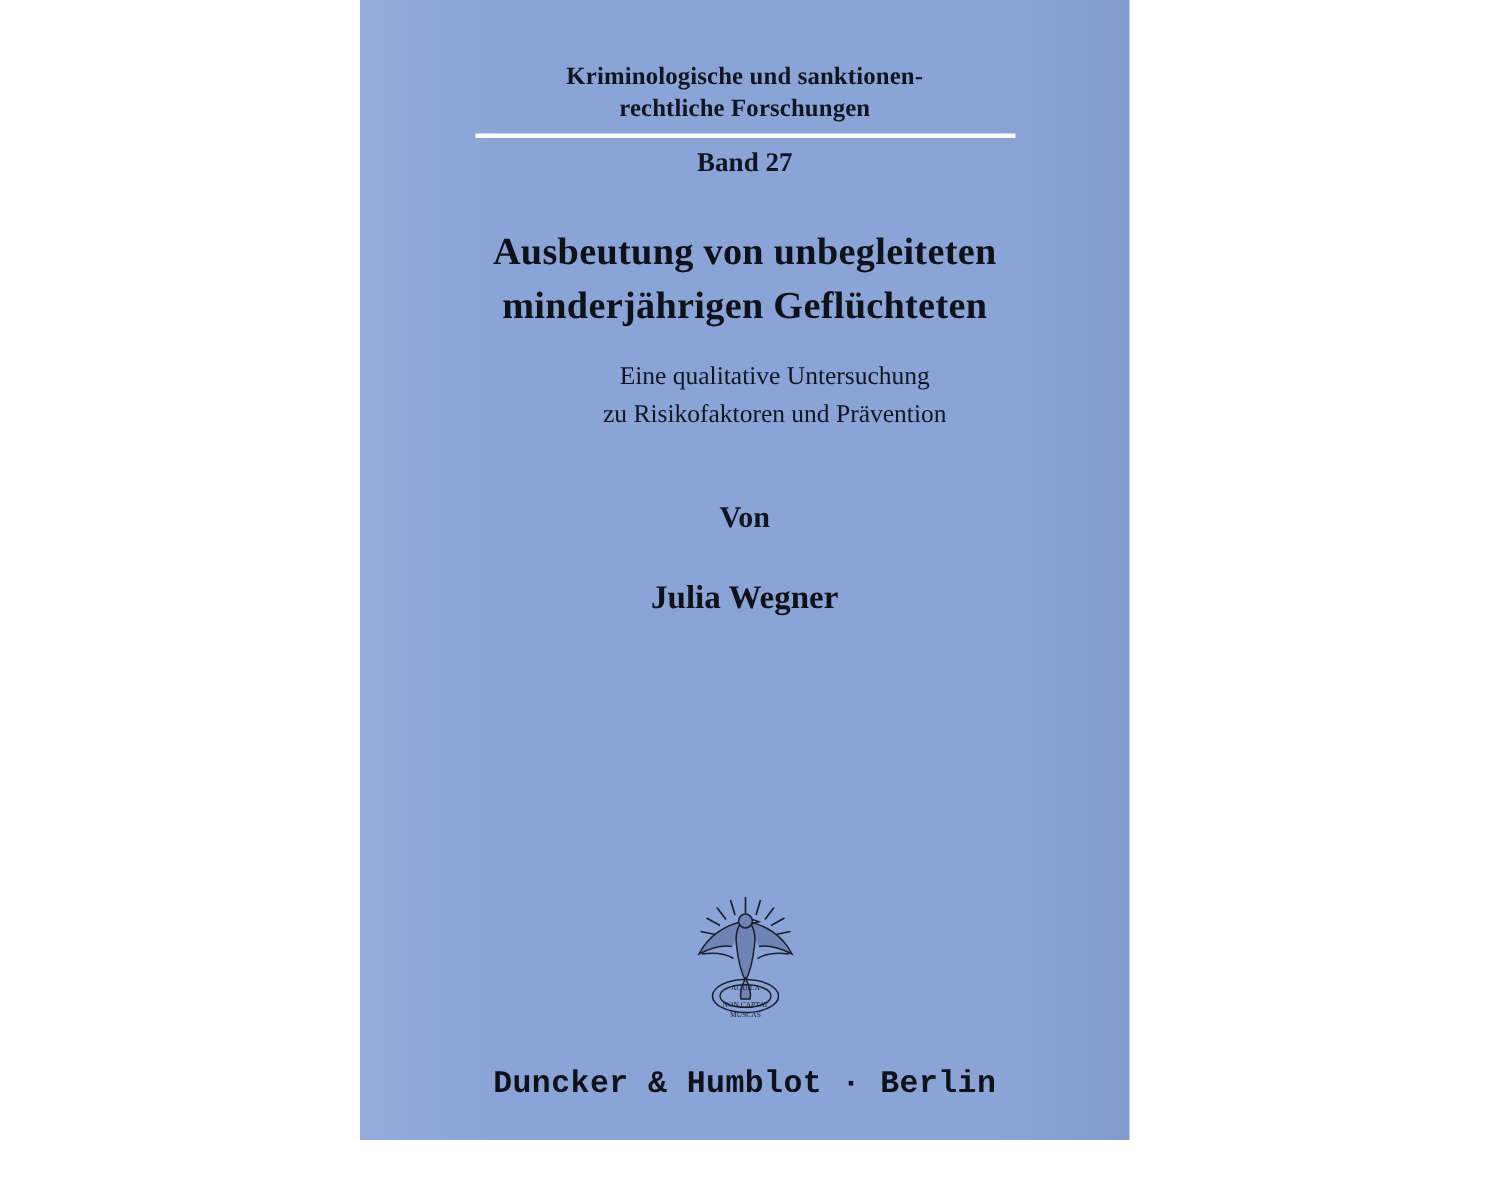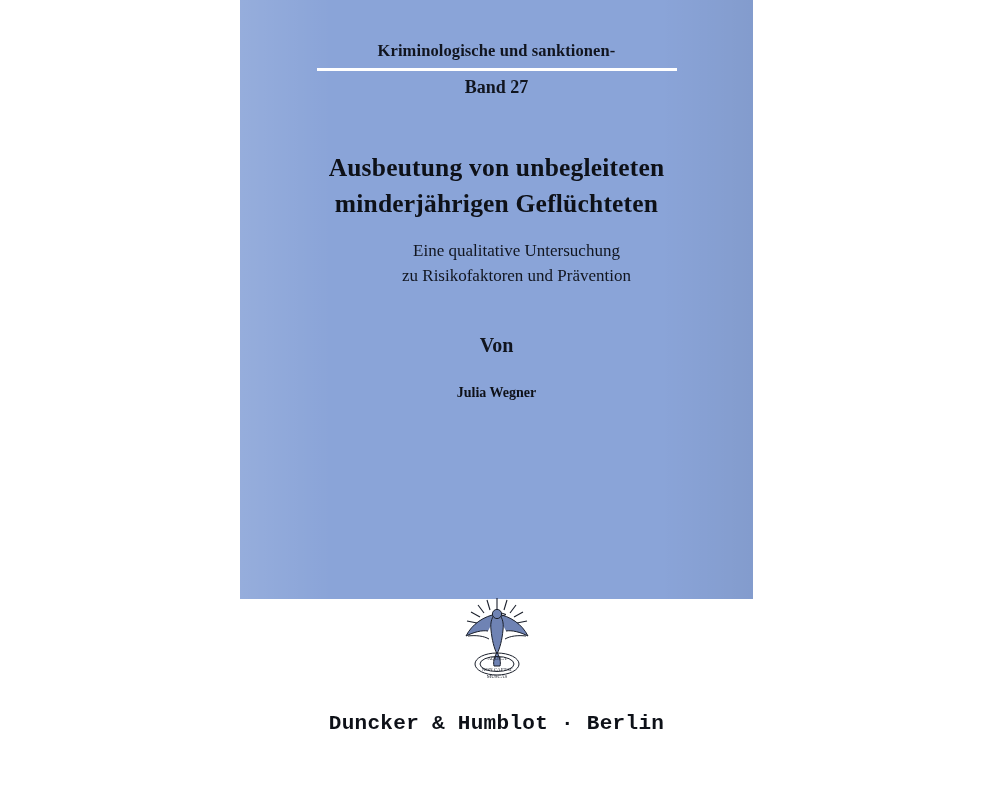--- a/index.html
+++ b/index.html
@@ -18,21 +18,21 @@
     background: #ffffff;
     overflow: hidden;
   }
 
   
   #cover {
     position: absolute;
     left: 240px;
     top: 0px;
     width: 513px;
-    height: 599px;
+    height: 760px;
     background: #8aa4d8;
     box-shadow: 0 0 0 0 rgba(0,0,0,0);
   }
 
   
   #cover::before {
     content: "";
     position: absolute;
     inset: 0;
     background: linear-gradient(to right, rgba(255,255,255,0.10), rgba(255,255,255,0.0) 18%, rgba(255,255,255,0.0) 82%, rgba(0,0,0,0.05));
@@ -115,21 +115,21 @@
   .by-label {
     font-family: "Liberation Serif", serif;
     font-weight: bold;
     font-size: 20px;
     color: #11151f;
   }
 
   .author {
     font-family: "Liberation Serif", serif;
     font-weight: bold;
-    font-size: 14px;
+    font-size: 22px;
     color: #0e1118;
     margin-top: 28px;
   }
 
   .logo-block {
     position: absolute;
     top: 592px;
     left: 0;
     width: 100%;
     text-align: center;
@@ -159,20 +159,21 @@
 </style>
 </head>
 <body>
 
 <div id="page">
 
   <div id="cover" style="background: rgb(138, 164, 216);">
 
     <div class="series-block">
       <div class="series-line">Kriminologische und sanktionen-</div>
+      <div class="series-line">rechtliche Forschungen</div>
       <div class="rule"></div>
       <div class="band">Band 27</div>
     </div>
 
     <div class="title-block">
       <div class="title-line">Ausbeutung von unbegleiteten</div>
       <div class="title-line">minderjährigen Geflüchteten</div>
     </div>
 
     <div class="subtitle-block">

